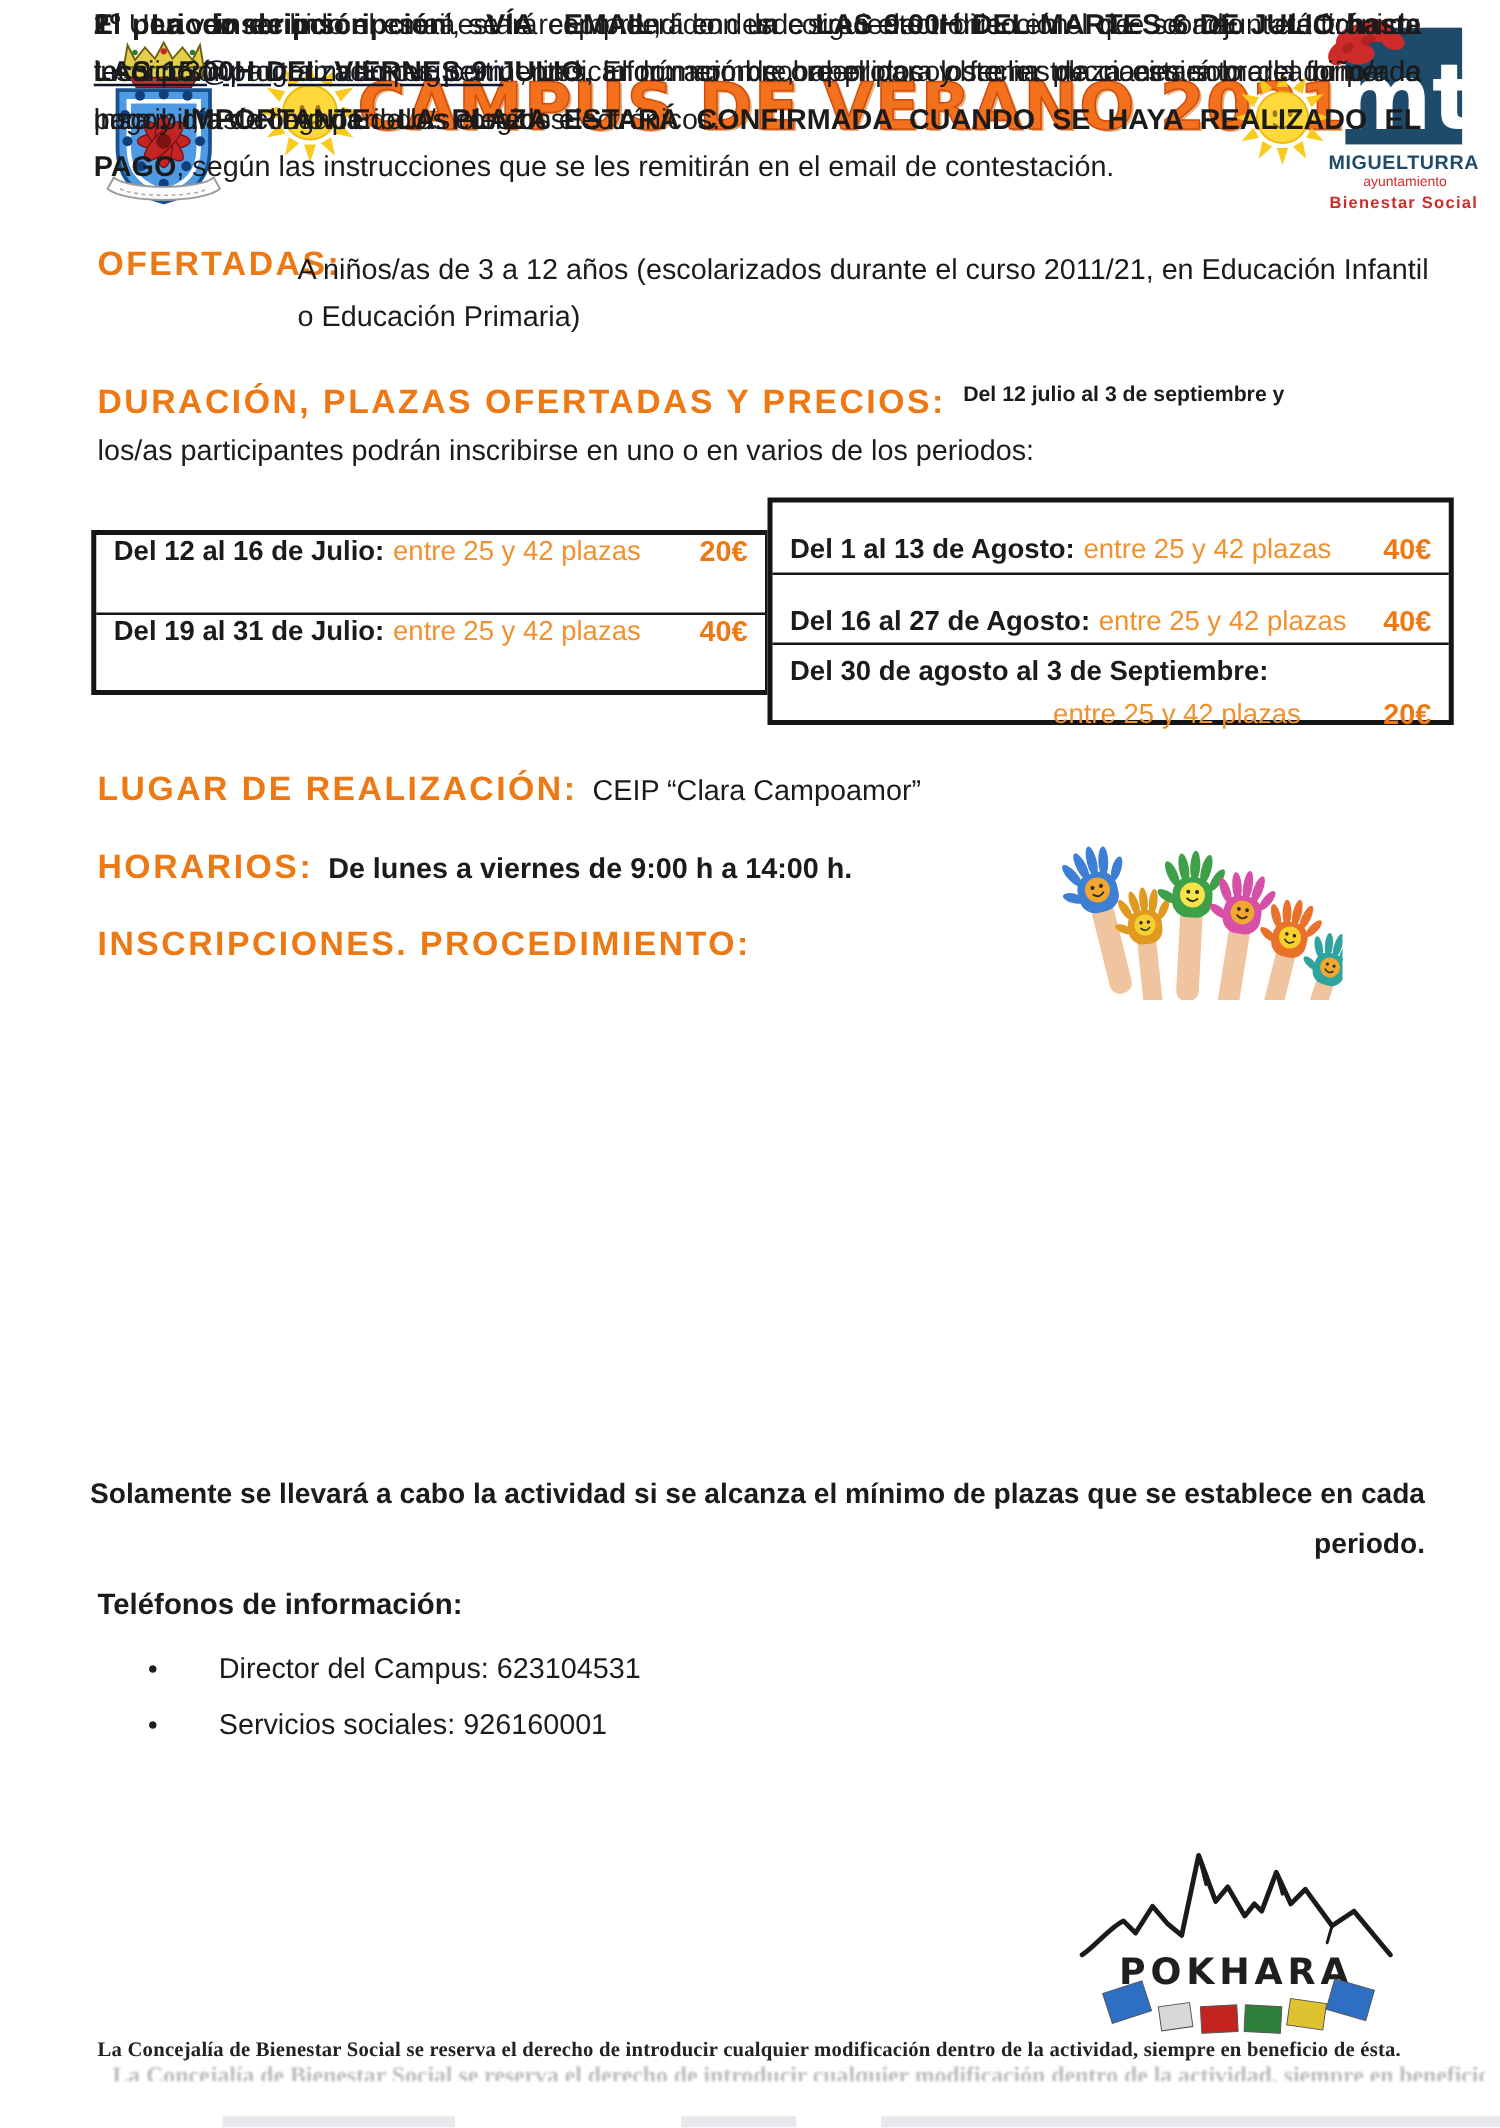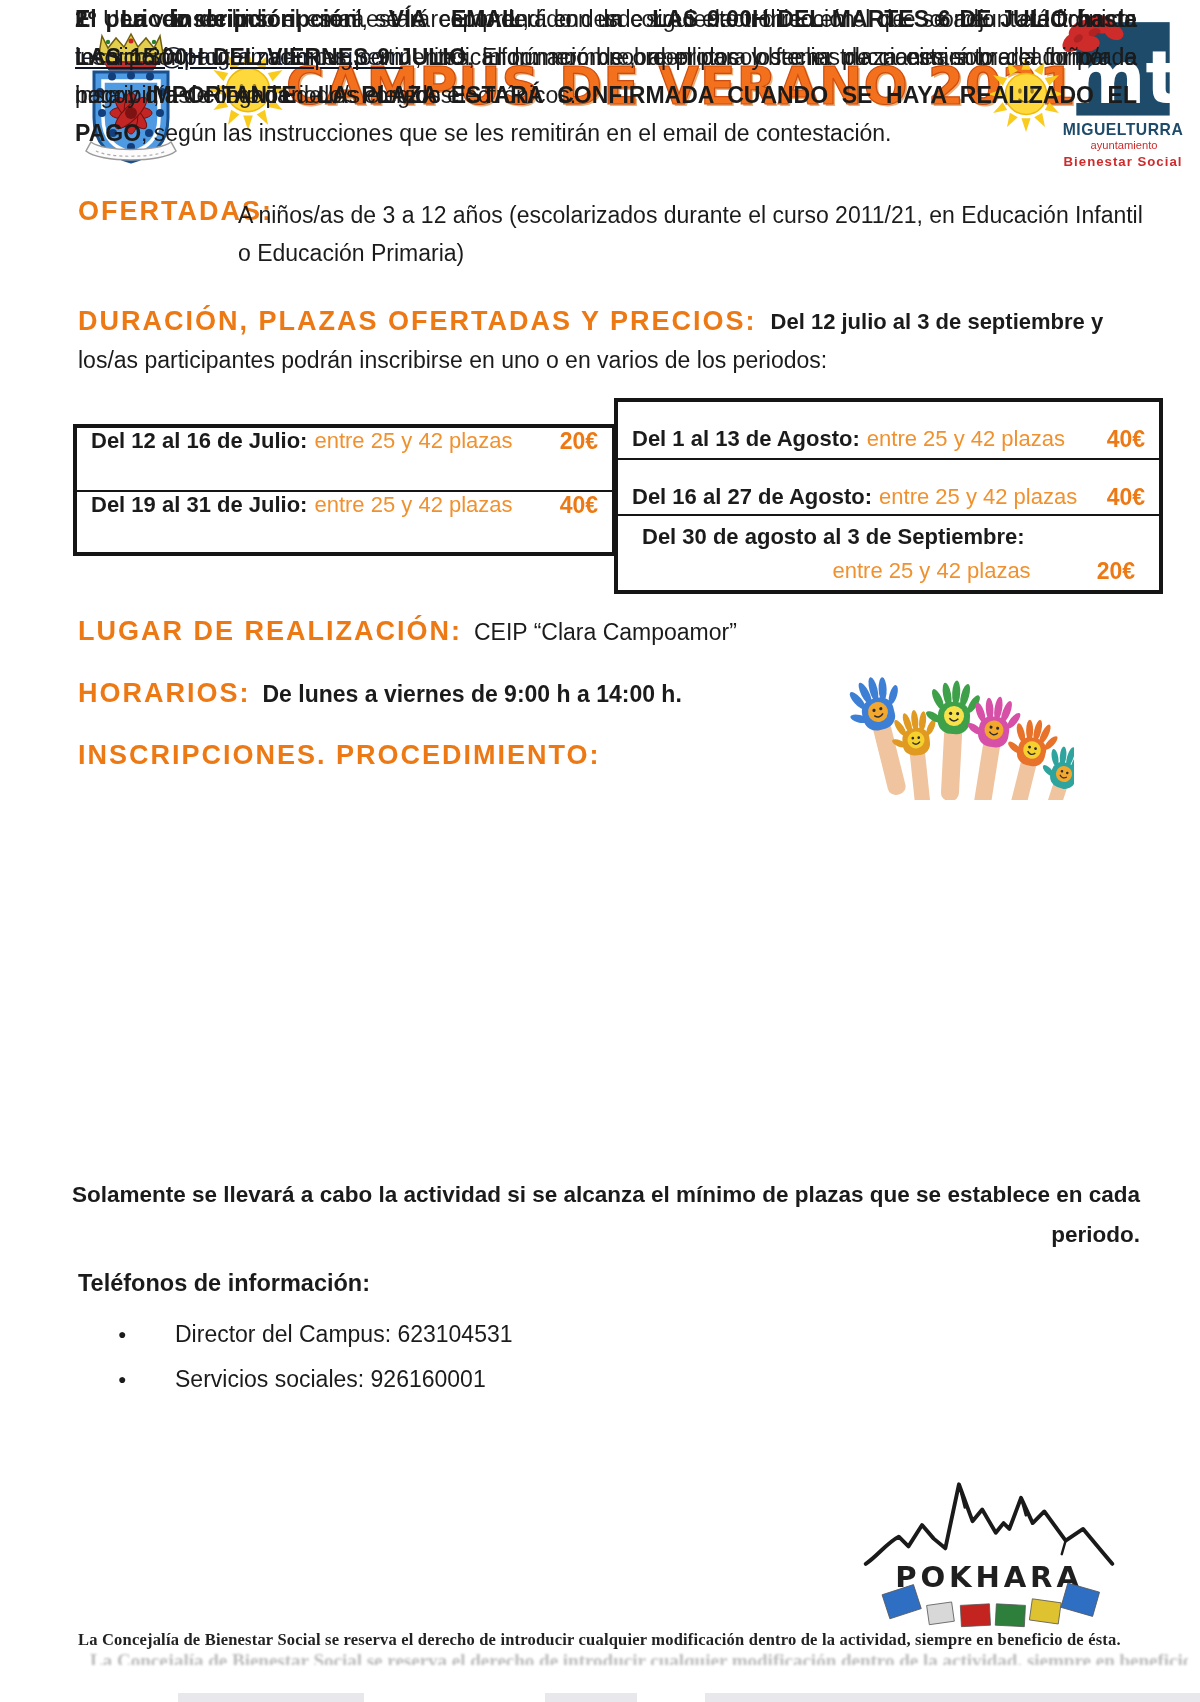--- a/index.html
+++ b/index.html
@@ -21,37 +21,37 @@
   .body-text{font-size:23px;line-height:38px}
   .bold{font-weight:bold}
   .inline-sec{display:flex;align-items:baseline}
   .inline-sec .val{margin-left:12px;font-size:23px;white-space:nowrap}
 
   .sec-dirigido{left:78px;top:196px;display:flex}
   .sec-dirigido .olabel{width:160px;flex:none}
   .sec-dirigido .txt{width:912px}
 
   .sec-duracion{left:78px;top:306px;width:1075px}
-  .sec-duracion .l1{display:flex;align-items:center;white-space:nowrap}
-  .sec-duracion .l1 .bold{font-size:22px;margin-left:14px}
+  .sec-duracion .l1{display:flex;align-items:flex-start;white-space:nowrap}
+  .sec-duracion .l1 .bold{font-size:17px;margin-left:14px}
   .sec-duracion .l2{font-size:23px;margin-top:10px}
 
   
   .tables{left:73px;top:398px;width:1092px;display:flex;align-items:flex-start}
   .tbl{border:4px solid #151515;background:#fff}
   .tbl-left{width:543px;margin-top:26px}
   .tbl-right{width:549px;margin-left:-2px}
   .trow{display:flex;align-items:flex-start;padding:0 14px;white-space:nowrap;font-size:22px}
   .tbl-left .trow{height:62px}
   .trow + .trow, .trow + .trow-last{border-top:2px solid #151515}
   .tbl-right .trow{height:56px;align-items:flex-start;padding-top:24px}
   .trow .dates{font-weight:bold}
   .trow .plazas{color:#F0912F;margin-left:7px}
   .trow .price{color:#ED7914;font-weight:bold;margin-left:auto;font-size:23px}
-  .trow-last{display:block;height:76px;padding:8px 24px 0;font-size:22px;white-space:nowrap}
+  .trow-last{display:block;height:62px;padding:8px 14px 0;font-size:22px;white-space:nowrap}
   .trow-last .dates{font-weight:bold}
   .trow-last .line2{display:flex;justify-content:flex-end;gap:66px;margin-top:8px}
   .trow-last .plazas{color:#F0912F}
   .trow-last .price{color:#ED7914;font-weight:bold;font-size:23px}
 
   
   .para{left:75px;width:1062px;font-size:23px;line-height:38px;text-align:justify}
   .link{color:#0f172a;text-decoration:underline;cursor:pointer}
   .notice{left:60px;top:1175px;width:1080px;font-weight:bold;font-size:22.5px;
           line-height:40px;text-align:right}

